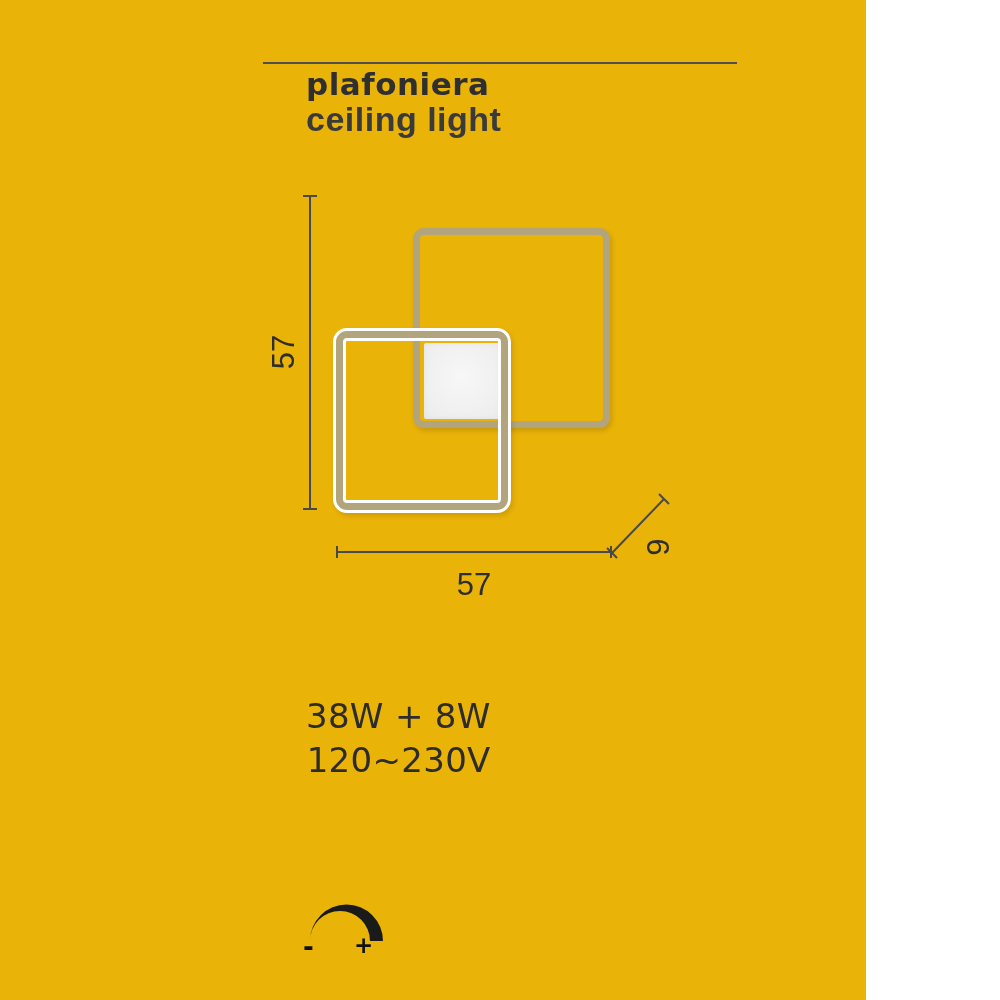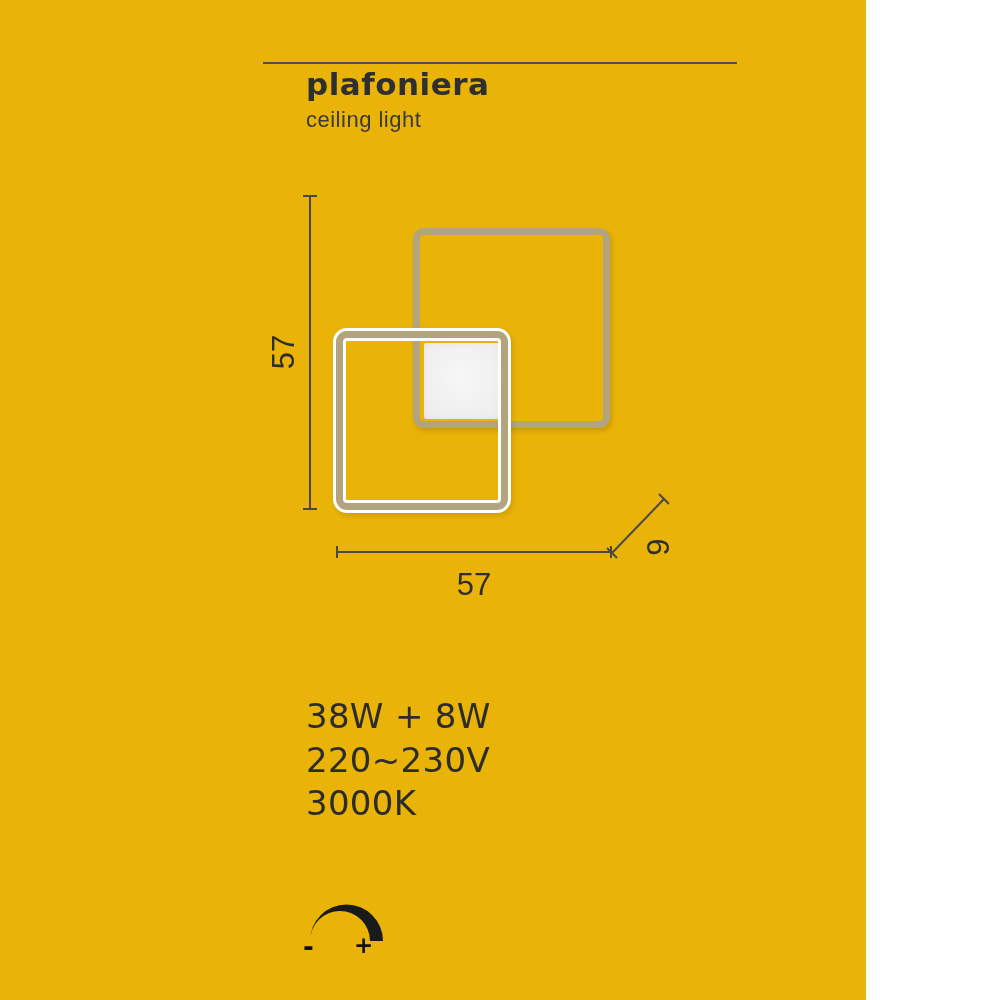--- a/index.html
+++ b/index.html
@@ -20,21 +20,21 @@
     background: #4f4f4f;
   }
   .title-block { left: 306px; top: 66px; }
   .title-it {
     font-family: "DejaVu Sans", sans-serif;
     font-size: 31px; font-weight: 600; color: #2f2f2f;
     line-height: 36px; letter-spacing: 0.5px;
   }
   .title-en {
     font-family: "Liberation Sans", sans-serif;
-    font-size: 22px; font-weight: 400; color: #3a3a3a;
+    font-size: 34px; font-weight: 700; color: #3a3a3a;
     line-height: 35px; letter-spacing: 0.5px;
   }
 
   
   .dim { background: #494949; }
   .v-line   { left: 309px; top: 195px; width: 2px;  height: 315px; }
   .v-cap-t  { left: 303px; top: 195px; width: 14px; height: 2px; }
   .v-cap-b  { left: 303px; top: 508px; width: 14px; height: 2px; }
   .h-line   { left: 337px; top: 551px; width: 274px; height: 2px; }
   .h-cap-l  { left: 336px; top: 546px; width: 2px;  height: 12px; }
@@ -82,21 +82,21 @@
     left: 336px; top: 331px; width: 172px; height: 179px;
     border: 7px solid #b2a47d; border-radius: 11px;
     box-sizing: border-box;
   }
 
   
   .specs {
     left: 306px; top: 695px;
     font-family: "DejaVu Sans", sans-serif;
     font-size: 34px; font-weight: 400; color: #2c2c2c;
-    line-height: 43.5px; letter-spacing: 0.3px;
+    line-height: 43.5px; letter-spacing: 0.3px; text-align: right;
   }
 
   
   .dimmer-svg { left: 306px; top: 901px; width: 84px; height: 50px; }
   .dimmer-sign {
     font-family: "DejaVu Sans", sans-serif;
     font-weight: 700; color: #111111;
   }
   .dimmer-minus { left: 303px; top: 934px; font-size: 26px; line-height: 26px; }
   .dimmer-plus  { left: 354px; top: 932px; font-size: 23px; line-height: 26px; }
@@ -132,22 +132,21 @@
     <svg class="abs diag-svg" viewBox="0 0 84 80" xmlns="http://www.w3.org/2000/svg">
       <line x1="14" y1="65" x2="66" y2="11" stroke="#494949" stroke-width="2"></line>
       <line x1="9" y1="60" x2="19" y2="70" stroke="#494949" stroke-width="2"></line>
       <line x1="61" y1="6" x2="71" y2="16" stroke="#494949" stroke-width="2"></line>
     </svg>
     <div class="abs dim-label d-label">9</div>
   </div>
 
   <div class="abs specs">
     <div>38W + 8W</div>
-    <div>220~230V</div>
-    <div>3000K</div>
+    <div>120~230V</div>
   </div>
 
   <svg class="abs dimmer-svg" viewBox="0 0 84 50" xmlns="http://www.w3.org/2000/svg">
     <path d="M 4 40 A 36.5 36.5 0 0 1 77 40 L 64 40 A 30 30 0 0 0 4 40 Z" fill="#1a1a1a"></path>
   </svg>
   <div class="abs dimmer-sign dimmer-minus">-</div>
   <div class="abs dimmer-sign dimmer-plus">+</div>
 
 </div>
 

